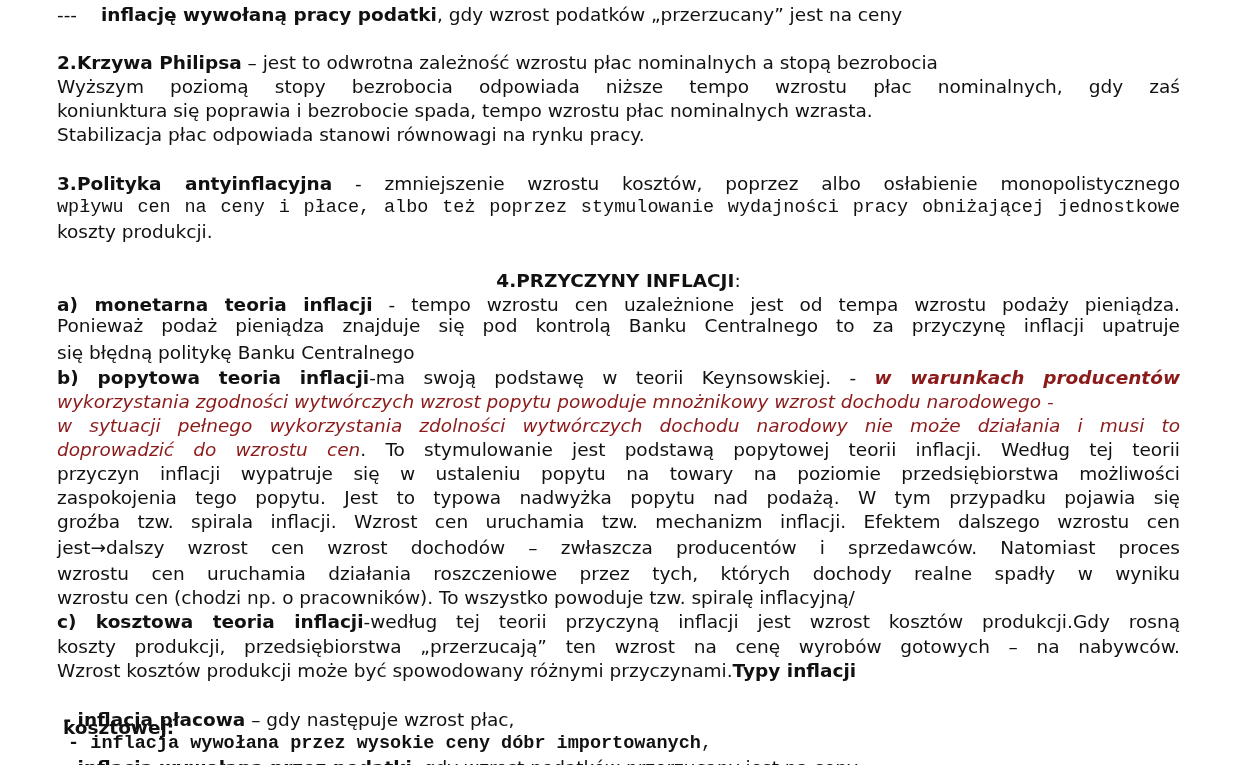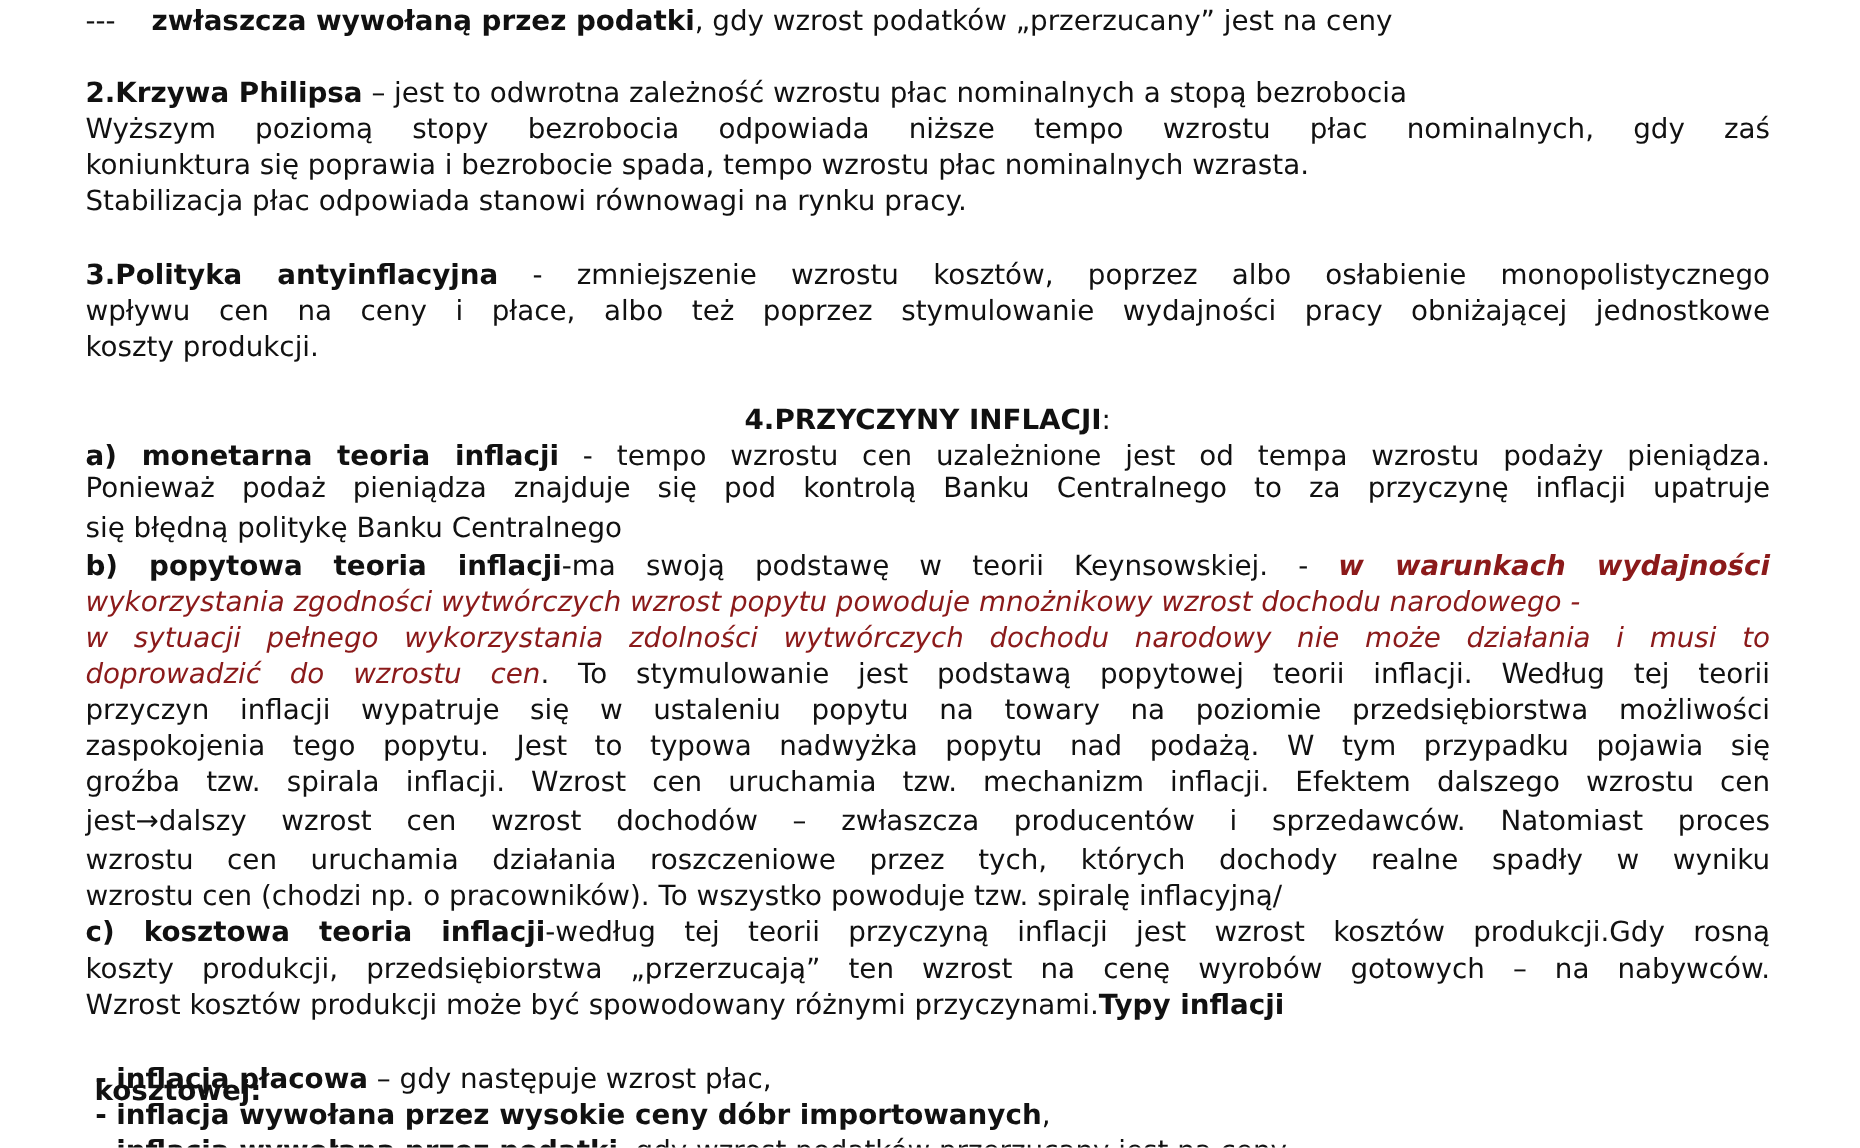--- a/index.html
+++ b/index.html
@@ -37,48 +37,48 @@
   b { font-weight: bold; }
   .red { color: #8b1a1a; font-style: italic; }
   .bi { font-weight: bold; }
 </style>
 </head>
 <body>
 
 <div class="page">
 
   <div class="line" style="top:3px;">
-    <span>---</span><span style="display:inline-block;width:24px;"></span><b>zwłaszcza wywołaną przez podatki</b><span>, gdy wzrost podatków „przerzucany” jest na ceny</span>
+    <span>---</span><span style="display:inline-block;width:24px;"></span><b>inflację wywołaną pracy podatki</b><span>, gdy wzrost podatków „przerzucany” jest na ceny</span>
   </div>
 
   <div class="line" style="top:51px;">
     <b>2.Krzywa Philipsa</b><span> – jest to odwrotna zależność wzrostu płac nominalnych a stopą bezrobocia</span>
   </div>
   <div class="line just" style="top:75px;">Wyższym poziomą stopy bezrobocia odpowiada niższe tempo wzrostu płac nominalnych, gdy zaś</div>
   <div class="line" style="top:99px;">koniunktura się poprawia i bezrobocie spada, tempo wzrostu płac nominalnych wzrasta.</div>
   <div class="line" style="top:123px;">Stabilizacja płac odpowiada stanowi równowagi na rynku pracy.</div>
 
   <div class="line just" style="top:172px;">
     <b>3.Polityka antyinflacyjna</b><span> - zmniejszenie wzrostu kosztów, poprzez albo osłabienie monopolistycznego</span>
   </div>
-  <div class="line just" style="top:196px;">wpływu cen na ceny i płace, albo też poprzez stymulowanie wydajności pracy obniżającej jednostkowe</div>
+  <div class="line just" style="top:196px;font-family:Liberation Mono, monospace;">wpływu cen na ceny i płace, albo też poprzez stymulowanie wydajności pracy obniżającej jednostkowe</div>
   <div class="line" style="top:220px;">koszty produkcji.</div>
 
   <div class="line" style="top:269px;text-align:center;">
     <b>4.PRZYCZYNY INFLACJI</b><span>:</span>
   </div>
 
   <div class="line just" style="top:293px;">
     <b>a) monetarna teoria inflacji</b><span> - tempo wzrostu cen uzależnione jest od tempa wzrostu podaży pieniądza.</span>
   </div>
   <div class="line just" style="top:314px;">Ponieważ podaż pieniądza znajduje się pod kontrolą Banku Centralnego to za przyczynę inflacji upatruje</div>
   <div class="line" style="top:341px;">się błędną politykę Banku Centralnego</div>
 
   <div class="line just" style="top:366px;">
-    <b>b) popytowa teoria inflacji</b><span>-ma swoją podstawę w teorii Keynsowskiej. - </span><span class="red" style="font-weight:bold;">w warunkach wydajności</span>
+    <b>b) popytowa teoria inflacji</b><span>-ma swoją podstawę w teorii Keynsowskiej. - </span><span class="red" style="font-weight:bold;">w warunkach producentów</span>
   </div>
   <div class="line red" style="top:390px;">wykorzystania zgodności wytwórczych wzrost popytu powoduje mnożnikowy wzrost dochodu narodowego -</div>
   <div class="line red just" style="top:414px;">w sytuacji pełnego wykorzystania zdolności wytwórczych dochodu narodowy nie może działania i musi to</div>
   <div class="line just" style="top:438px;">
     <span class="red">doprowadzić do wzrostu cen</span><span>. To stymulowanie jest podstawą popytowej teorii inflacji. Według tej teorii</span>
   </div>
   <div class="line just" style="top:462px;">przyczyn inflacji wypatruje się w ustaleniu popytu na towary na poziomie przedsiębiorstwa możliwości</div>
   <div class="line just" style="top:486px;">zaspokojenia tego popytu. Jest to typowa nadwyżka popytu nad podażą. W tym przypadku pojawia się</div>
   <div class="line just" style="top:510px;">groźba tzw. spirala inflacji. Wzrost cen uruchamia  tzw. mechanizm inflacji. Efektem dalszego wzrostu cen</div>
   <div class="line just" style="top:536px;">jest→dalszy wzrost cen  wzrost dochodów – zwłaszcza producentów i sprzedawców. Natomiast proces</div>
@@ -91,20 +91,20 @@
   <div class="line just" style="top:635px;">koszty produkcji, przedsiębiorstwa „przerzucają” ten wzrost na cenę wyrobów gotowych – na nabywców.</div>
   <div class="line" style="top:659px;">
     <span>Wzrost kosztów produkcji może być spowodowany różnymi przyczynami.</span><span class="bi">Typy inflacji</span>
   </div>
   <div class="line" style="top:716px;left:6px;">
     <span class="bi">kosztowej</span><b>:</b>
   </div>
   <div class="line" style="top:708px;">
     <b style="white-space:pre;"> - </b><b>inflacja płacowa</b><span> – gdy następuje wzrost płac,</span>
   </div>
-  <div class="line" style="top:732px;">
+  <div class="line" style="top:732px;font-family:Liberation Mono, monospace;">
     <b style="white-space:pre;"> - </b><b>inflacja wywołana przez wysokie ceny dóbr importowanych</b><span>,</span>
   </div>
   <div class="line" style="top:756px;">
     <b style="white-space:pre;"> - </b><b>inflacja wywołana przez podatki</b><span>, gdy wzrost podatków przerzucany jest na ceny</span>
   </div>
 
 </div>
 
 </body></html>

